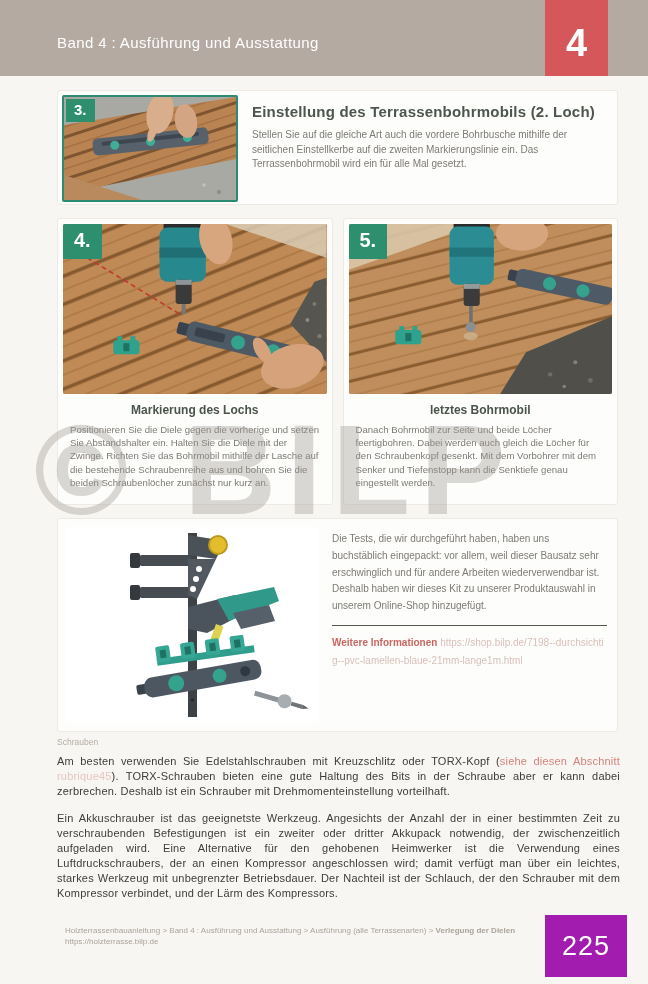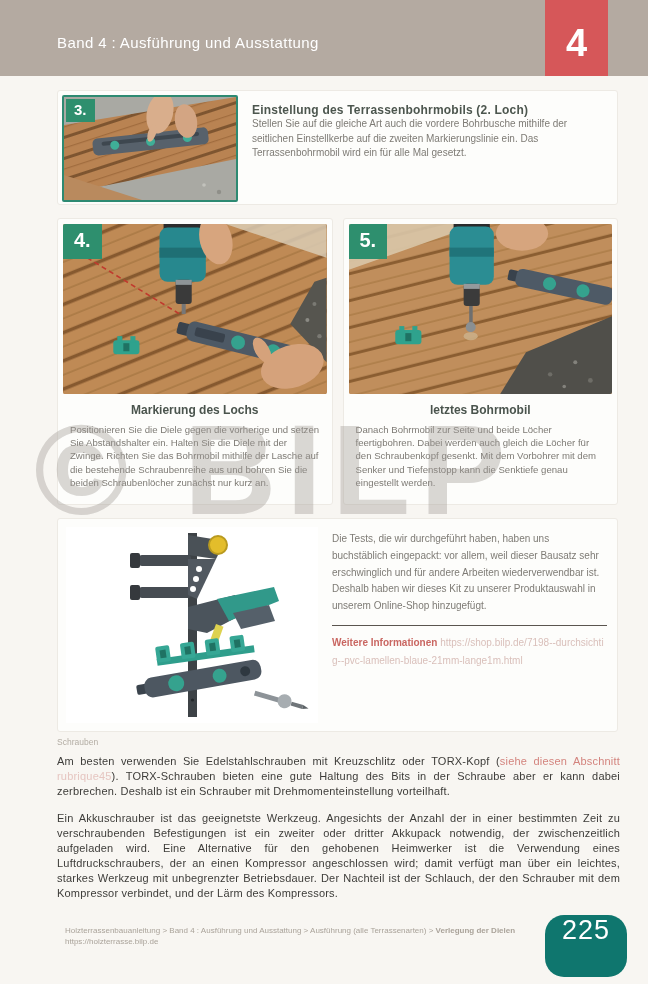--- a/index.html
+++ b/index.html
@@ -42,21 +42,22 @@
     position: relative; overflow: hidden; flex-shrink: 0; background: #a9a9a3;
   }
   .badge {
     position: absolute; top: 0; left: 0; z-index: 5;
     background: #2e8f6e; color: #fff; font-weight: bold;
   }
   .badge-sm { font-size: 15px; padding: 2px 8px 4px; top: 2px; left: 2px; }
   .badge-lg { font-size: 20px; padding: 5px 11px 7px; }
   .step3-text { padding: 8px 6px 0 14px; }
   .step-heading {
-    font-size: 12px; font-weight: bold; color: #4c564e; letter-spacing: .2px;
+    font-size: 15px; font-weight: bold; color: #4c564e; letter-spacing: .2px;
+    margin-bottom: 8px;
   }
   .step3-body { font-size: 10px; color: #7e7b75; line-height: 1.45; }
   
   .row45 { position: absolute; top: 218px; left: 57px; width: 561px; height: 287px; display: flex; gap: 10px; }
   .col-card { flex: 1; padding: 5px; overflow: hidden; }
   .photo45 { position: relative; height: 170px; border-radius: 2px; overflow: hidden; background: #bf8a55; }
   .caption-head {
     text-align: center; font-size: 12px; font-weight: bold; color: #4a544d;
     margin: 9px 0 6px;
   }
@@ -85,22 +86,22 @@
   .inline-link2 { color: #e6c6c1; text-decoration: none; cursor: pointer; }
   
   .crumbs {
     position: absolute; left: 65px; top: 925px; width: 468px;
     font-size: 8px; color: #aaa39a; line-height: 1.4;
   }
   .crumb-strong { font-weight: bold; }
   .crumb-url { color: #aaa39a; text-decoration: none; cursor: pointer; }
   .page-box {
     position: absolute; left: 545px; top: 915px; width: 82px; height: 62px;
-    background: #0f766e; color: #fff; font-size: 27px; letter-spacing: 1px;
-    display: flex; justify-content: center; border-radius: 19px;
+    background: #a21caf; color: #fff; font-size: 27px; letter-spacing: 1px;
+    display: flex; align-items: center; justify-content: center;
   }
   svg { display: block; }
 </style>
 </head>
 <body>
 
 <div class="header">
   <div class="header-title">Band 4 : Ausführung und Ausstattung</div>
   <div class="volume-tab">4</div>
 </div>

